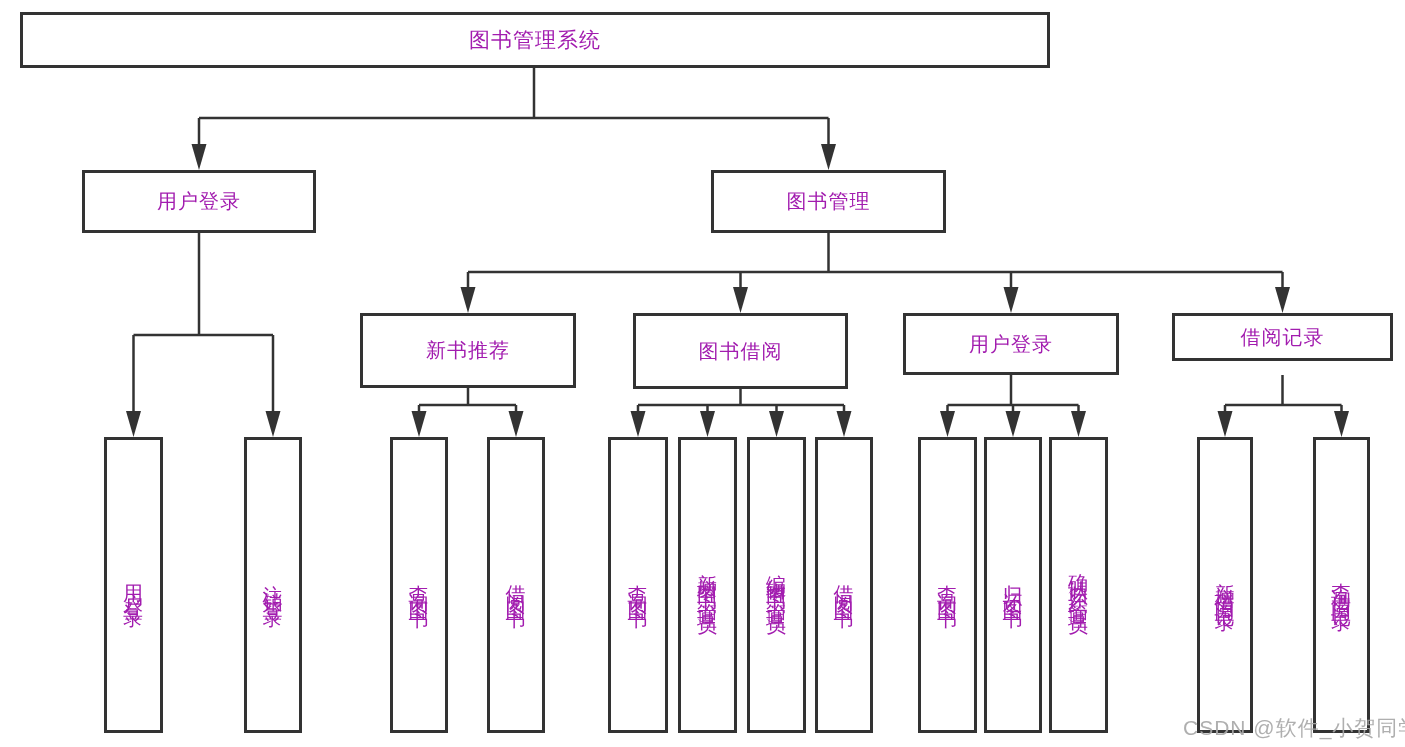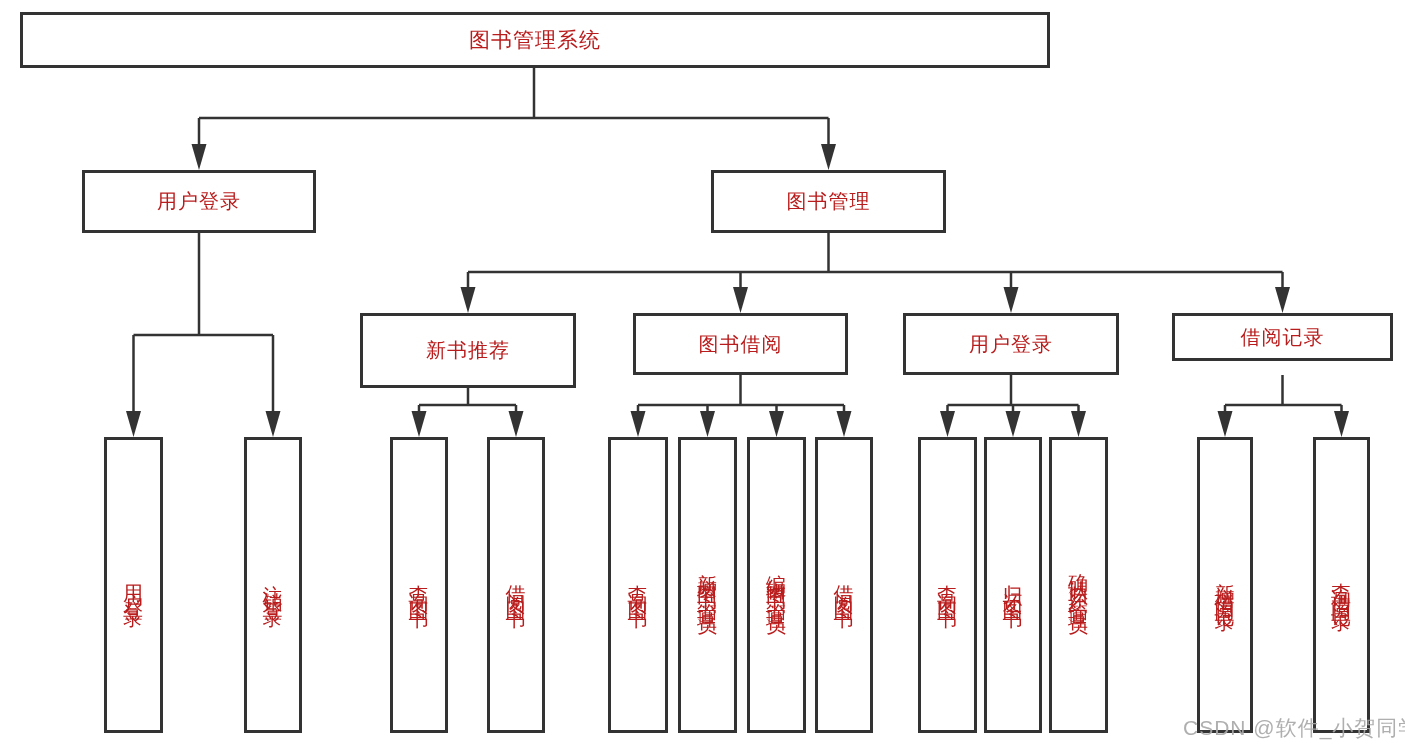--- a/index.html
+++ b/index.html
@@ -12,21 +12,21 @@
   }
   svg.connectors{
     position:absolute;left:0;top:0;z-index:1;
   }
   .node{
     position:absolute;
     background:#ffffff;
     border:3px solid #333333;
     box-sizing:border-box;
     display:flex;align-items:center;justify-content:center;
-    color:#b91c1c;
+    color:#a21caf;
     z-index:2;
   }
   .node.h .label{
     font-size:20px;
     letter-spacing:1px;
     white-space:nowrap;
   }
   .node.root .label{
     font-size:21px;
   }
@@ -131,21 +131,21 @@
   <div class="node h" style="left:82px;top:170px;width:234px;height:63px">
     <span class="label">用户登录</span>
   </div>
   <div class="node h" style="left:711px;top:170px;width:235px;height:63px">
     <span class="label">图书管理</span>
   </div>
 
   <div class="node h" style="left:360px;top:313px;width:216px;height:75px">
     <span class="label">新书推荐</span>
   </div>
-  <div class="node h" style="left:633px;top:313px;width:215px;height:62px">
+  <div class="node h" style="left:633px;top:313px;width:215px;height:76px">
     <span class="label">图书借阅</span>
   </div>
   <div class="node h" style="left:903px;top:313px;width:216px;height:62px">
     <span class="label">用户登录</span>
   </div>
   <div class="node h" style="left:1172px;top:313px;width:221px;height:48px">
     <span class="label">借阅记录</span>
   </div>
 
   <div class="node v" style="left:104px;top:437px;width:59px;height:296px">

